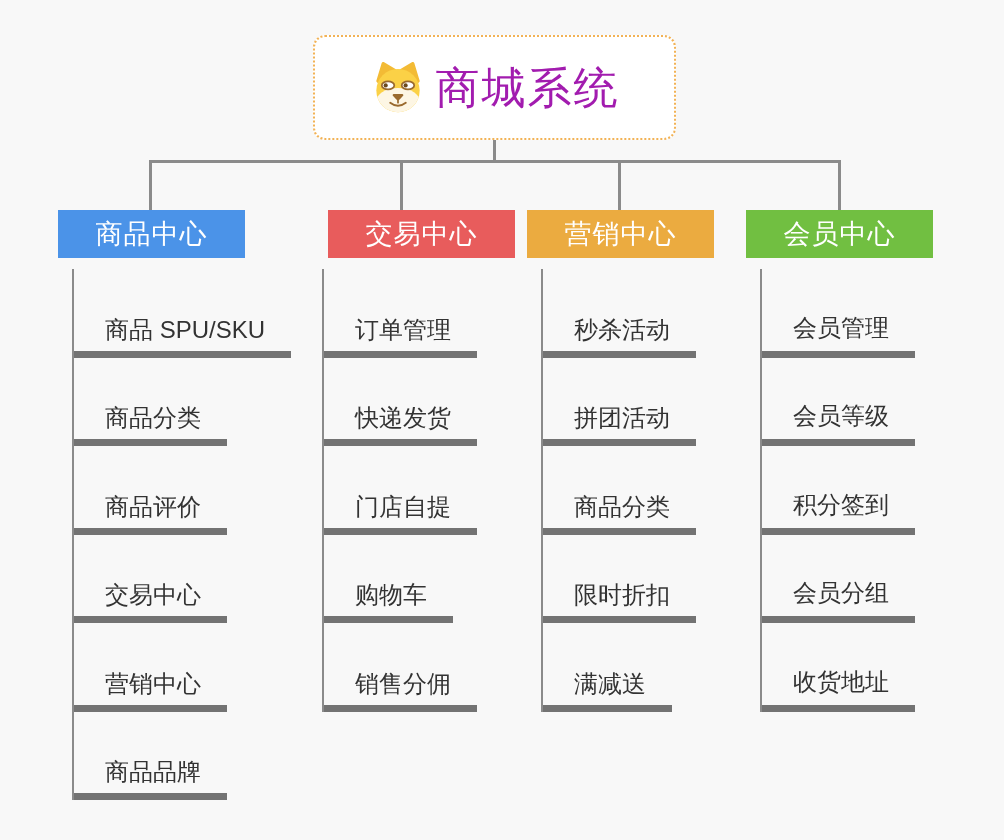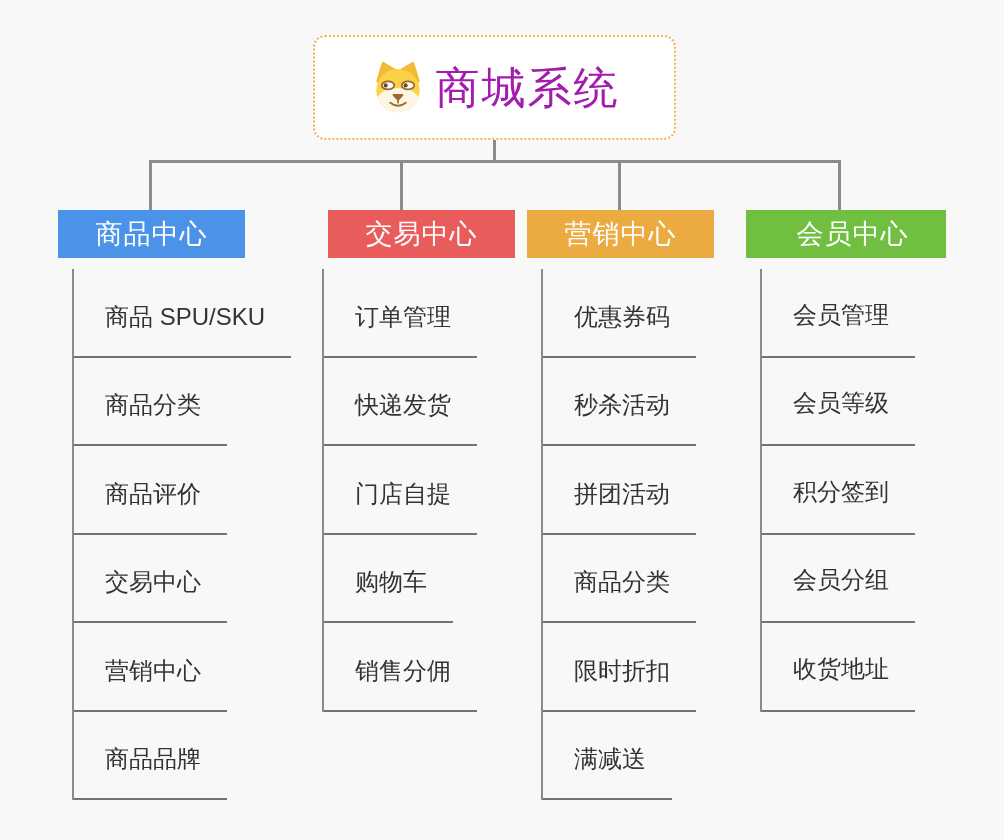--- a/index.html
+++ b/index.html
@@ -26,33 +26,33 @@
 
   
   .branch-box{
     position:absolute;top:210px;height:48px;width:187px;border-radius:0;
     color:#ffffff;font-size:27px;display:flex;align-items:center;justify-content:center;
     letter-spacing:1px;
   }
   .bx0{left:58px;background:#4b93e8;}
   .bx1{left:308px;background:#e85c5c;margin-left:20px;}
   .bx2{left:527px;background:#ebab40;font-family:Liberation Serif, serif;}
-  .bx3{left:746px;background:#71bf41;padding-left:13px;}
+  .bx3{left:746px;background:#71bf41;}
 
   
   .branch-col{position:absolute;top:269px;border-left:2px solid #8b8b8b;}
   .col0{left:72px;}
   .col1{left:322px;}
   .col2{left:541px;}
   .col3{left:760px;font-family:Liberation Mono, monospace;}
   .item{height:88.5px;display:flex;align-items:flex-end;width:max-content;}
   .item > span{
     display:block;white-space:nowrap;
-    padding:0 26px 24px 31px;
-    border-bottom:2px solid #737373;
+    padding:0 26px 6px 31px;
+    border-bottom:7px solid #737373;
     font-size:24px;color:#333333;line-height:1.25;
   }
 
   
   .dog-icon{width:56px;height:52px;flex:0 0 auto;}
 </style>
 </head>
 <body>
 
 <div class="canvas">
@@ -123,23 +123,20 @@
     <div class="item">
         <span>购物车</span>
       </div>
     <div class="item">
         <span>销售分佣</span>
       </div>
   </div>
 
   <div class="branch-col col2">
     <div class="item">
-        <span>优惠券码</span>
-      </div>
-    <div class="item">
         <span>秒杀活动</span>
       </div>
     <div class="item">
         <span>拼团活动</span>
       </div>
     <div class="item">
         <span>商品分类</span>
       </div>
     <div class="item">
         <span>限时折扣</span>

